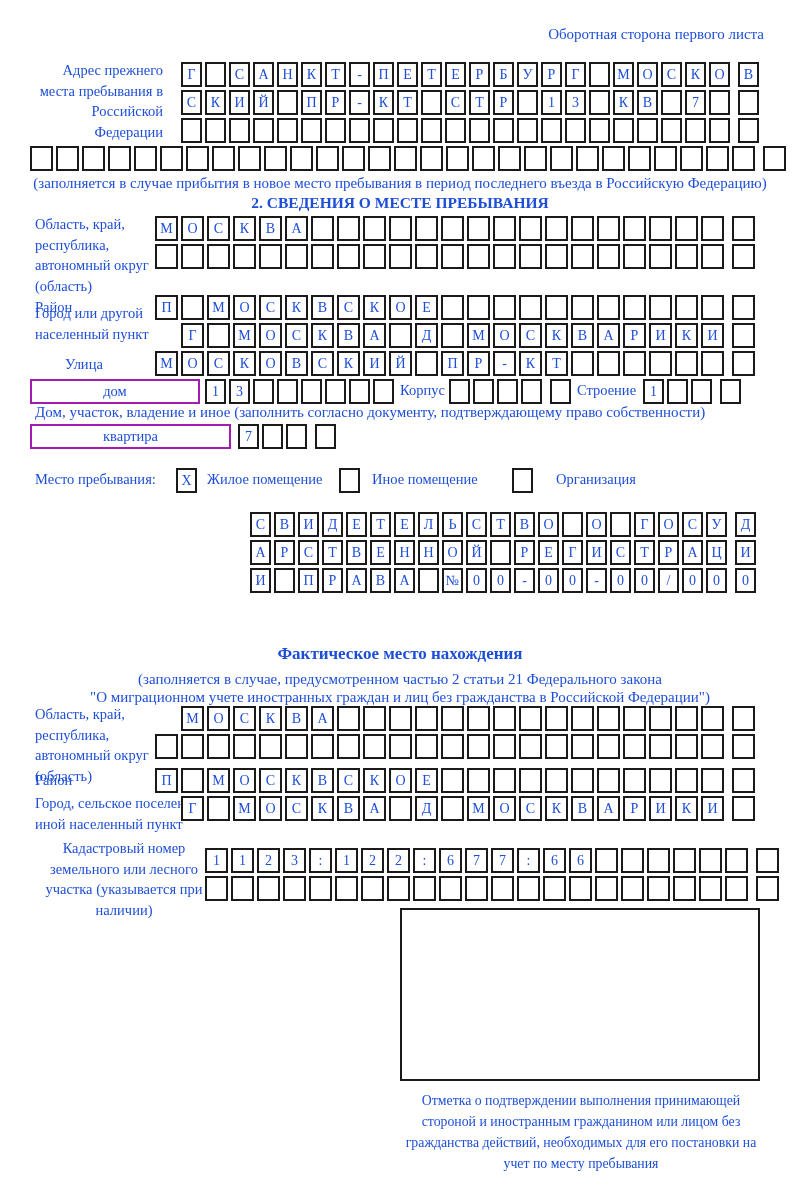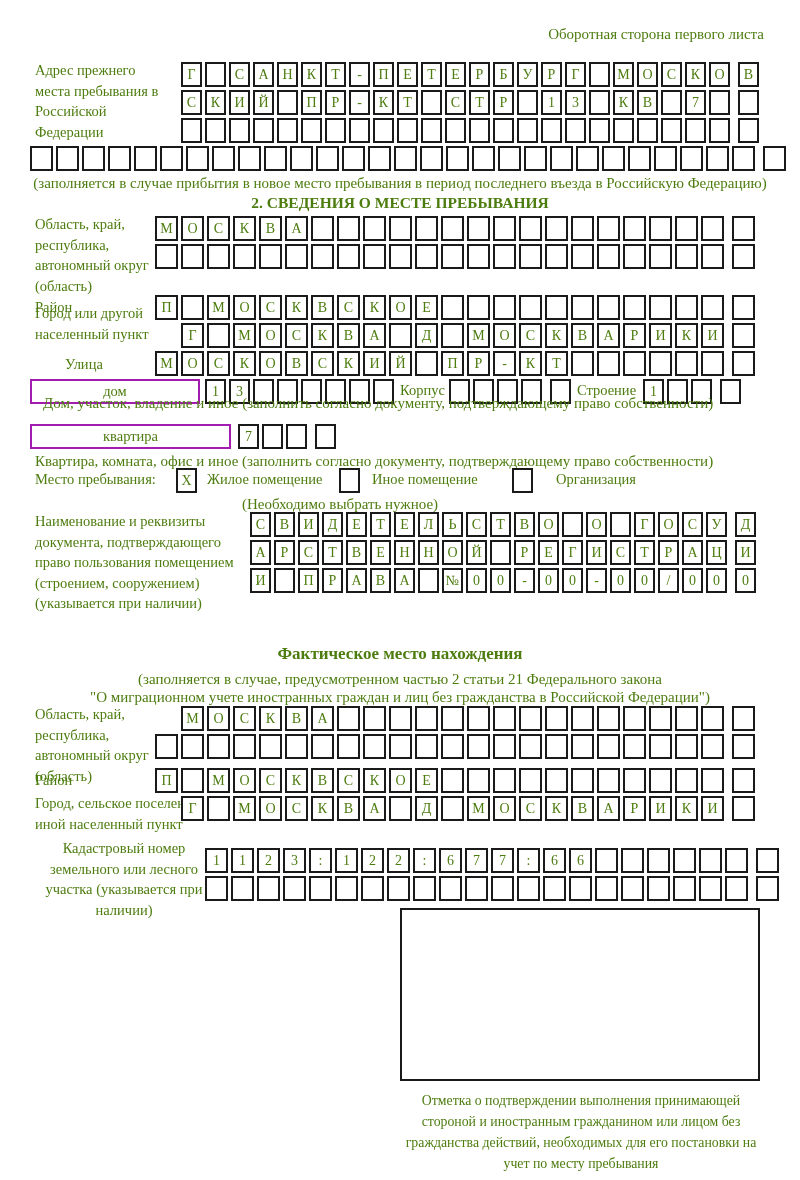--- a/index.html
+++ b/index.html
@@ -1,17 +1,17 @@
 <!DOCTYPE html>
 <html><head>
 <meta charset="utf-8">
 <style>
   html,body{margin:0;padding:0;background:#fff;}
   .page{position:relative;width:800px;height:1180px;background:#fff;overflow:hidden;
-        font-family:"Liberation Serif","DejaVu Serif",serif;color:#4d7c0f;}
+        font-family:"Liberation Serif","DejaVu Serif",serif;color:#1d4ed8;}
   .hnote{position:absolute;top:26px;right:36px;font-size:15px;}
   .h{position:absolute;left:0;width:100%;text-align:center;font-weight:bold;font-size:15.5px;}
   .lbl{position:absolute;font-size:14.5px;line-height:20.5px;}
   .cap{position:absolute;font-size:15px;line-height:18px;}
   .ctr{left:0;width:100%;text-align:center;}
   .row{position:absolute;display:flex;}
   .cell{box-sizing:border-box;flex:0 0 auto;height:25px;border:2px solid #1a1a1a;margin-right:3px;
         background:#fff;display:flex;align-items:center;justify-content:center;
         font-size:14px;line-height:1;}
   .p24 .cell{width:21px;}
@@ -24,21 +24,21 @@
       display:flex;align-items:center;justify-content:center;font-size:14px;}
   .stamp{position:absolute;box-sizing:border-box;border:2px solid #1a1a1a;background:#fff;}
 </style>
 </head>
 <body>
 
 <div class="page">
 
   <div class="hnote">Оборотная сторона первого листа</div>
 
-  <div class="lbl" style="top:60px;left:35px;width:128px;">Адрес прежнего места пребывания в Российской Федерации</div>
+  <div class="lbl" style="top:60px;left:35px;width:128px;text-align:right;">Адрес прежнего места пребывания в Российской Федерации</div>
   <div class="row p24 seplast" style="top:62px;left:181px;">
       <span class="cell">Г</span>
       <span class="cell"></span>
       <span class="cell">С</span>
       <span class="cell">А</span>
       <span class="cell">Н</span>
       <span class="cell">К</span>
       <span class="cell">Т</span>
       <span class="cell">-</span>
       <span class="cell">П</span>
@@ -296,41 +296,38 @@
       <span class="cell"></span>
       <span class="cell"></span>
     </div>
   <div class="inl" style="top:382px;left:577px;">Строение</div>
   <div class="row p24 seplast" style="top:379px;left:643px;">
       <span class="cell">1</span>
       <span class="cell"></span>
       <span class="cell"></span>
       <span class="cell"></span>
     </div>
-  <div class="cap" style="top:394px;left:35px;margin-left:8px;">Дом, участок, владение и иное (заполнить согласно документу, подтверждающему право собственности)</div>
+  <div class="cap" style="top:403px;left:35px;">Дом, участок, владение и иное (заполнить согласно документу, подтверждающему право собственности)</div>
 
   <div class="flabel" style="top:424px;left:30px;width:201px;">квартира</div>
   <div class="row p24 seplast" style="top:424px;left:238px;">
       <span class="cell">7</span>
       <span class="cell"></span>
       <span class="cell"></span>
       <span class="cell"></span>
     </div>
-  <div class="cap" style="top:452px;left:35px;">Квартира, комната, офис и иное (заполнить согласно документу, подтверждающему право собственности)</div>
 
   <div class="inl" style="top:471px;left:35px;">Место пребывания:</div>
   <div class="cb" style="top:468px;left:176px;">X</div>
   <div class="inl" style="top:471px;left:207px;">Жилое помещение</div>
   <div class="cb" style="top:468px;left:339px;"></div>
   <div class="inl" style="top:471px;left:372px;">Иное помещение</div>
   <div class="cb" style="top:468px;left:512px;"></div>
   <div class="inl" style="top:471px;left:556px;">Организация</div>
-  <div class="cap" style="top:495px;left:150px;width:380px;text-align:center;">(Необходимо выбрать нужное)</div>
-
-  <div class="lbl" style="top:511px;left:35px;width:205px;">Наименование и реквизиты документа, подтверждающего право пользования помещением (строением, сооружением) (указывается при наличии)</div>
+
   <div class="row p24 seplast" style="top:512px;left:250px;">
       <span class="cell">С</span>
       <span class="cell">В</span>
       <span class="cell">И</span>
       <span class="cell">Д</span>
       <span class="cell">Е</span>
       <span class="cell">Т</span>
       <span class="cell">Е</span>
       <span class="cell">Л</span>
       <span class="cell">Ь</span>

